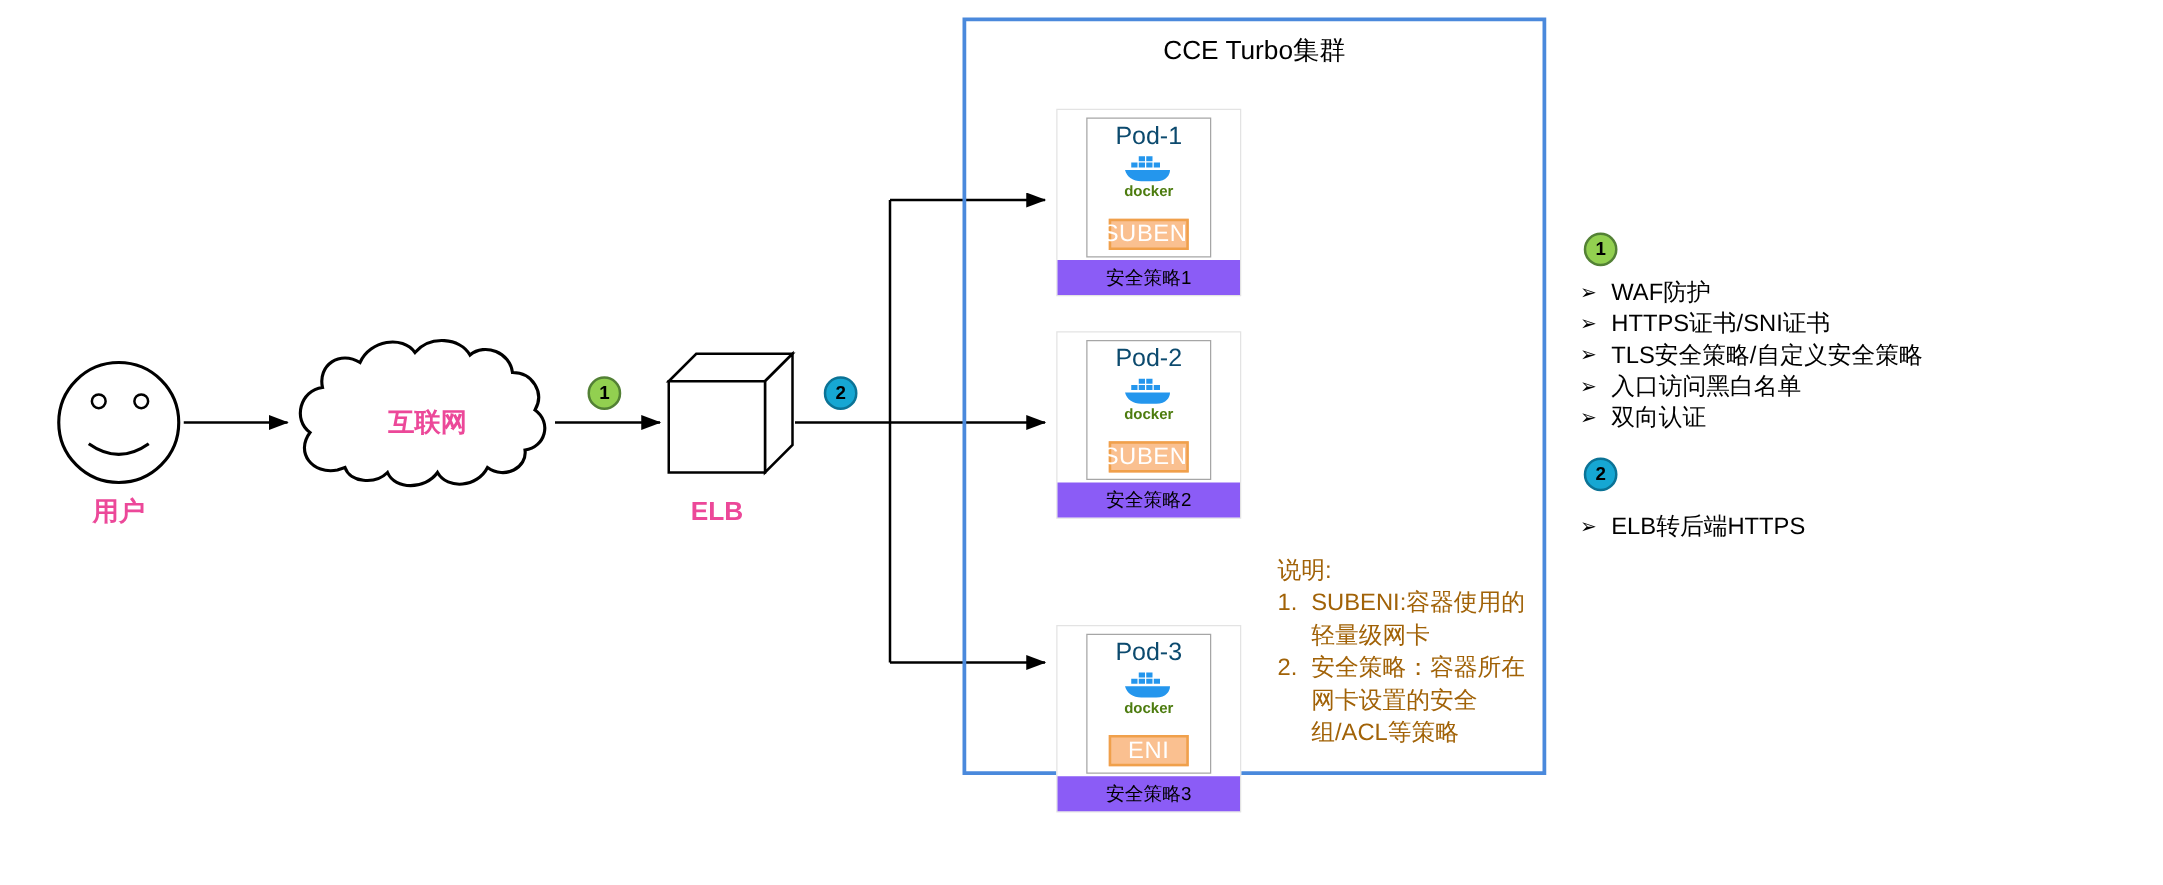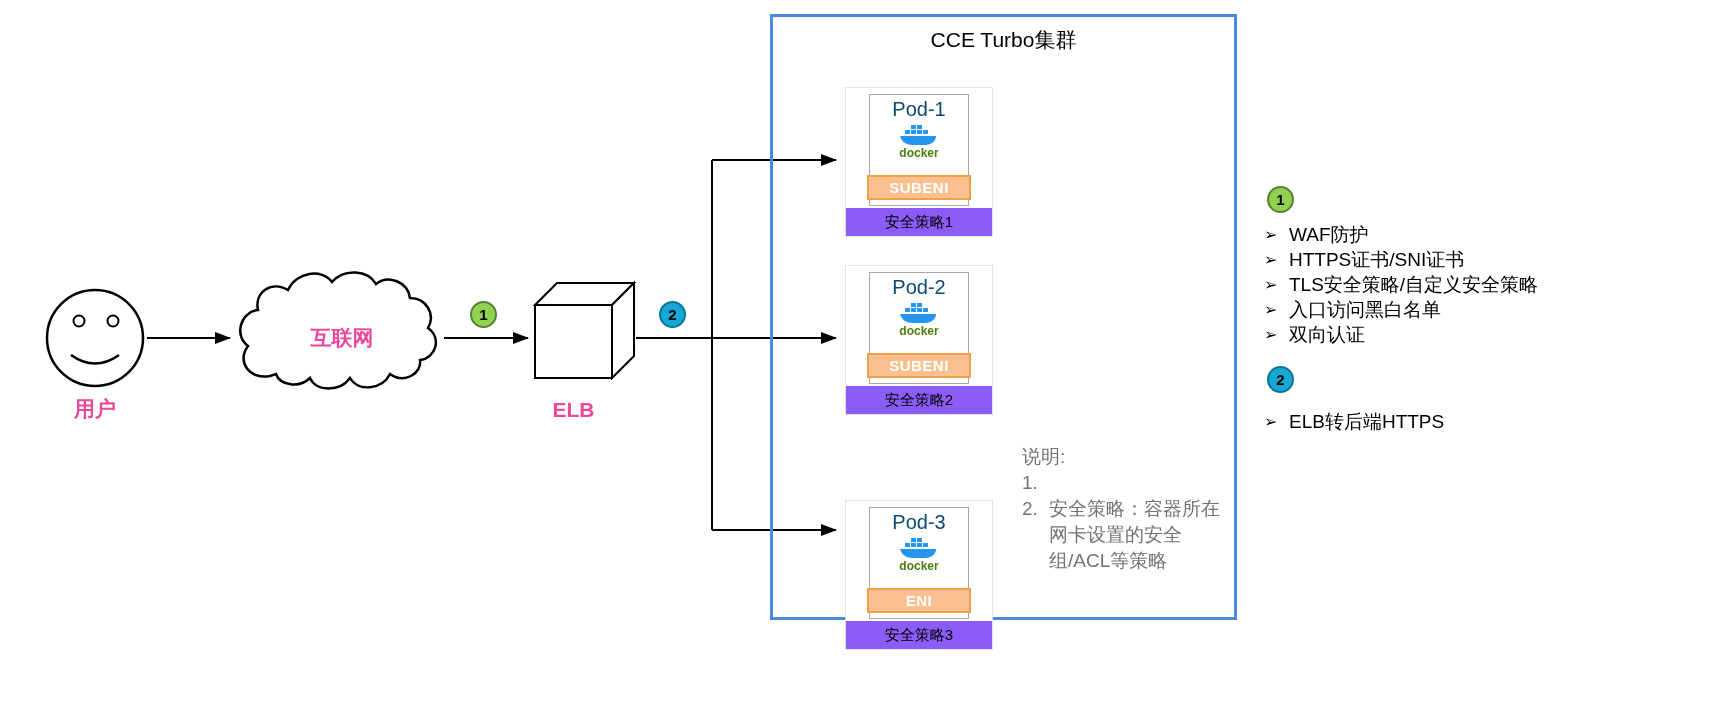--- a/index.html
+++ b/index.html
@@ -20,28 +20,28 @@
   .cluster-title { position:absolute; left:770px; top:26px; width:467px; text-align:center;
                    font-weight:normal; font-size:21px; color:#000; }
 
   .pod-card { position:absolute; left:845px; width:148px; height:150px; background:#fff;
               border:1px solid #E3E3E3; }
   .pod-inner { position:absolute; left:23px; top:6px; width:100px; height:112px;
                border:1.5px solid #A6A6A6; background:#fff;
                display:flex; flex-direction:column; align-items:center; }
   .pod-title { font-weight:normal; font-size:20px; margin-top:3px; color:#0c4a6e; }
   .docker-text { color:#4d7c0f; font-weight:bold; font-size:12px; margin-top:-3px; }
-  .nic-badge { margin-top:auto; margin-bottom:5px; width:104px; height:25px;
-               background:#FAC090; border:2px solid #F0A04B; color:#fff; font-weight:bold;
-               font-size:15px; display:flex; align-items:center; justify-content:center;
+  .nic-badge { margin-top:auto; margin-bottom:5px; width:64px; height:25px;
+               background:#FAC090; border:2px solid #F0A04B; color:#fff; font-weight:normal;
+               font-size:19px; display:flex; align-items:center; justify-content:center;
                letter-spacing:.5px; }
   .pod-footer { position:absolute; left:0; bottom:0; width:100%; height:28px; background:#8b5cf6;
                 display:flex; align-items:center; justify-content:center; font-size:15px; color:#000; }
 
-  .notes { position:absolute; left:1022px; top:444px; width:214px; font-size:19px; line-height:26px; color:#737373; }
+  .notes { position:absolute; left:1022px; top:444px; width:214px; font-size:19px; line-height:26px; color:#a16207; }
   .note-row { display:flex; }
   .note-num { width:27px; flex:none; }
   .note-text { flex:1; }
 
   .legend-group { position:absolute; color:#000; }
   .legend-items { margin-top:9px; }
   .legend-item { display:flex; font-size:19px; line-height:25px; }
   .bullet { width:25px; flex:none; font-size:16px; }
   .legend-text { white-space:nowrap; }
 </style>
@@ -163,20 +163,21 @@
       <div class="docker-text">docker</div>
       <div class="nic-badge">ENI</div>
     </div>
     <div class="pod-footer">安全策略3</div>
   </div>
 
   <div class="notes">
     <div>说明:</div>
     <div class="note-row">
       <span class="note-num">1.</span>
+      <span class="note-text">SUBENI:容器使用的轻量级网卡</span>
     </div>
     <div class="note-row">
       <span class="note-num">2.</span>
       <span class="note-text">安全策略：容器所在网卡设置的安全组/ACL等策略</span>
     </div>
   </div>
 
   <div class="legend-group" style="left:1264px; top:186px;">
     <div class="step-badge green" style="margin-left:3px;">1</div>
     <div class="legend-items">

